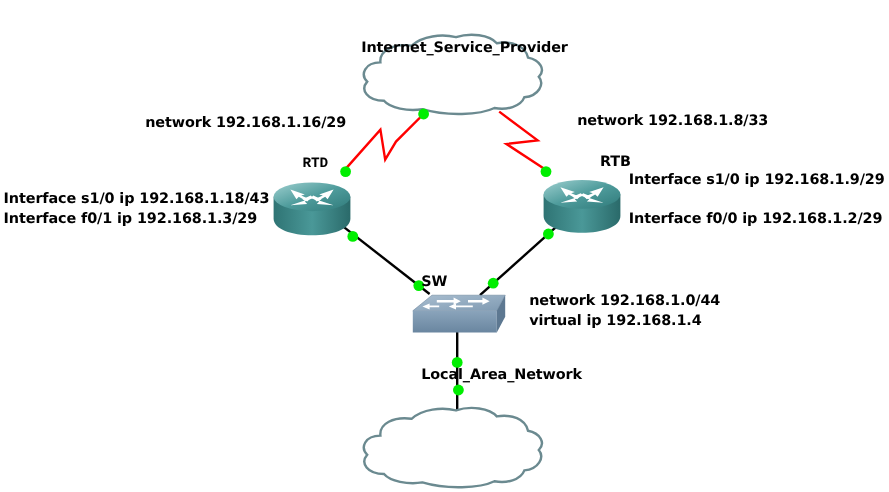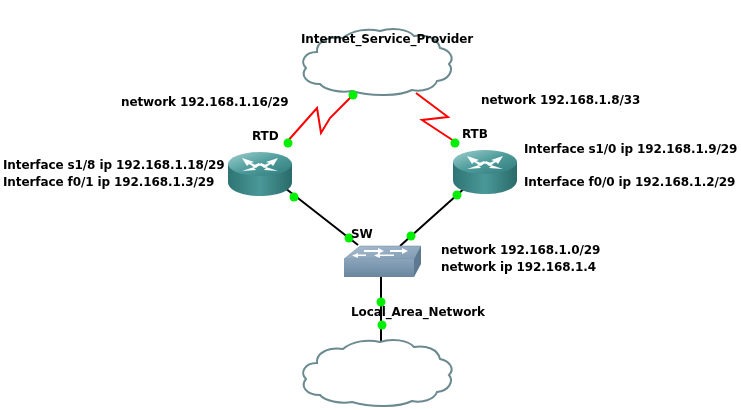--- a/index.html
+++ b/index.html
@@ -103,28 +103,28 @@
     <circle cx="382" cy="325" r="4.5"></circle>
   </g>
 </svg>
 
 <div class="lbl bold" style="left:301px; top:3px;margin-top:28px;">Internet_Service_Provider</div>
 
 <div class="lbl bold" style="left:121px; top:94px;text-align:center;">network 192.168.1.16/29</div>
 
 <div class="lbl bold" style="left:481px; top:92px;">network 192.168.1.8/33</div>
 
-<div class="lbl bold" style="left:252px; top:128px;">RTD</div>
+<div class="lbl bold" style="left:252px; top:128px;font-family:Liberation Mono, monospace;">RTD</div>
 
-<div class="lbl bold" style="left:462px; top:126px;">RTB</div>
+<div class="lbl bold" style="left:500px; top:126px;">RTB</div>
 
-<div class="lbl bold" style="left:3px; top:157px;">Interface s1/8 ip 192.168.1.18/29</div>
+<div class="lbl bold" style="left:3px; top:157px;">Interface s1/0 ip 192.168.1.18/43</div>
 <div class="lbl bold" style="left:3px; top:174px;">Interface f0/1 ip 192.168.1.3/29</div>
 
 <div class="lbl bold" style="left:524px; top:141px;">Interface s1/0 ip 192.168.1.9/29</div>
 <div class="lbl bold" style="left:524px; top:174px;">Interface f0/0 ip 192.168.1.2/29</div>
 
 <div class="lbl bold" style="left:351px; top:226px;">SW</div>
 
-<div class="lbl bold" style="left:441px; top:242px;">network 192.168.1.0/29</div>
-<div class="lbl bold" style="left:441px; top:259px;">network ip 192.168.1.4</div>
+<div class="lbl bold" style="left:441px; top:242px;">network 192.168.1.0/44</div>
+<div class="lbl bold" style="left:441px; top:259px;">virtual ip 192.168.1.4</div>
 
 <div class="lbl bold" style="left:324px; top:304px;margin-left:27px;">Local_Area_Network</div>
 
 </body></html>

